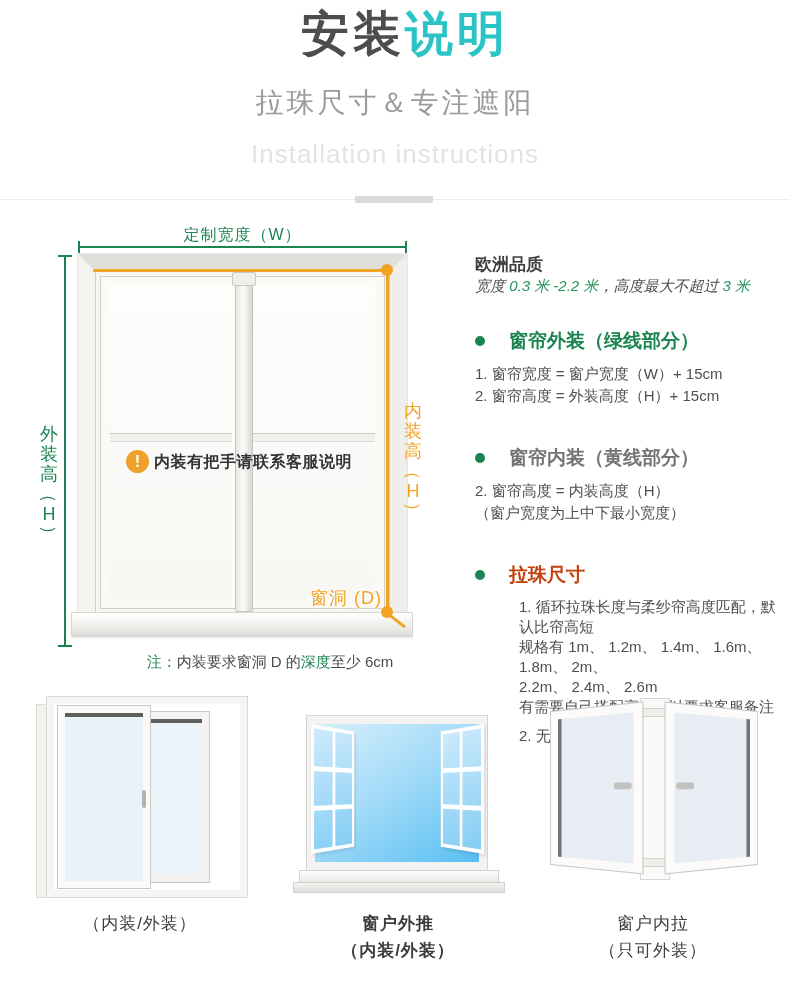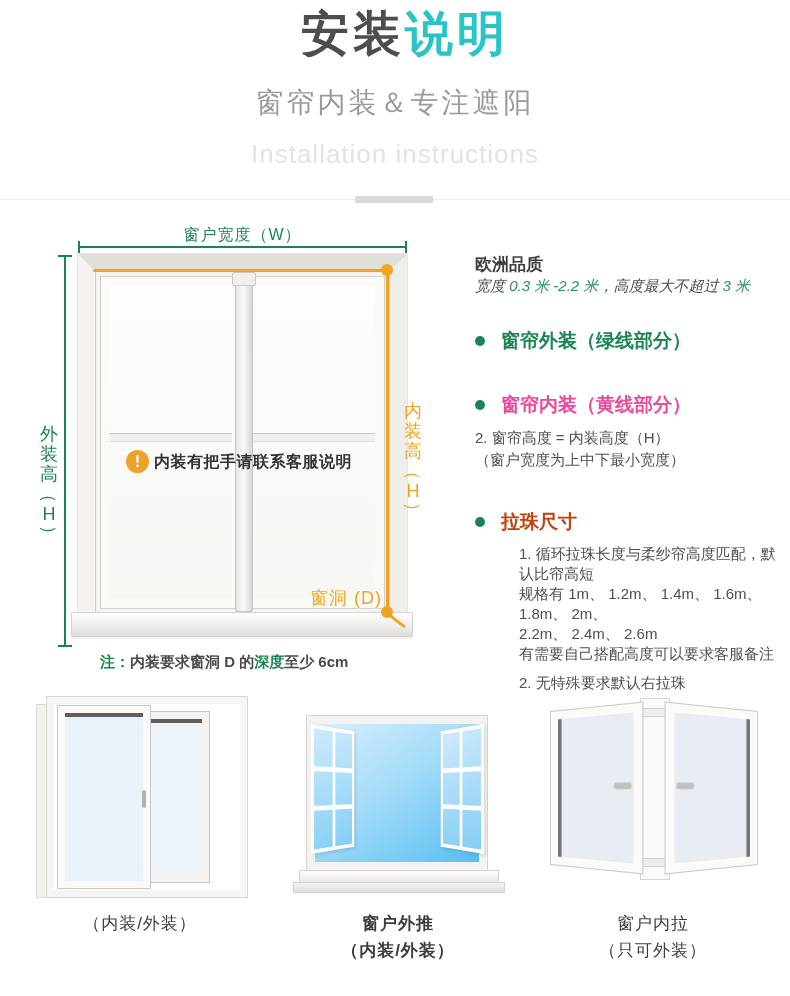--- a/index.html
+++ b/index.html
@@ -57,32 +57,32 @@
   .o-tick{top:612px;left:388px;width:23px;height:3px;border-radius:2px;
           transform:rotate(38deg);transform-origin:left top;}
 
   .hole-label{top:586px;left:310px;font-size:18px;color:#f2a321;letter-spacing:1px;
               text-shadow:0 0 3px #fff,0 0 3px #fff,0 0 5px #fff;}
 
   .warning-icon{top:450px;left:126px;width:23px;height:23px;border-radius:50%;background:#f0a12c;
                 color:#fff;font-weight:bold;font-size:16px;text-align:center;line-height:23px;}
   .warning-text{top:452px;left:154px;font-size:16px;font-weight:bold;color:#333;letter-spacing:0.5px;}
 
-  .note-line{top:653px;left:100px;width:340px;text-align:left;font-size:15px;color:#4a4a4a;font-weight:bold;}
+  .note-line{top:653px;left:100px;width:340px;text-align:center;font-size:15px;color:#4a4a4a;}
   .note-line .grn{color:#1b8552;}
 
   
   .info-panel{top:253px;left:475px;width:308px;}
   .ip-title{font-size:17px;font-weight:bold;color:#3e3e3e;}
   .ip-range{font-size:15px;color:#4a4a4a;margin-top:1px;font-style:italic;}
   .ip-range .grn{color:#28935c;}
-  .sec-header{display:flex;align-items:center;gap:16px;font-size:19px;font-weight:bold;}
+  .sec-header{display:flex;align-items:center;gap:24px;font-size:19px;font-weight:bold;}
   .sec-header .bullet{width:10px;height:10px;border-radius:50%;background:#1b8552;flex:0 0 auto;}
   .sec1 .sec-title{color:#1b8552;}
-  .sec2 .sec-title{color:#ec4899;}
+  .sec2 .sec-title{color:#737373;}
   .sec3 .sec-title{color:#c2410c;}
   .sec1{margin-top:32px;}
   .sec2{margin-top:38px;}
   .sec3{margin-top:38px;}
   .sec-items{margin-top:9px;font-size:15px;color:#4f4f4f;line-height:22px;}
   .sec3 .sec-items{line-height:20px;margin-left:44px;}
   .item-gap{margin-top:9px;}
 
   
   .wcol{top:692px;height:212px;}
@@ -134,26 +134,26 @@
 
   .wlabel{top:910px;width:220px;text-align:center;font-size:17px;color:#3c3c3c;line-height:27px;letter-spacing:1px;}
   .wlabel1{left:30px;} .wlabel2{left:288px;font-weight:bold;} .wlabel3{left:543px;}
 </style>
 </head>
 <body>
 
 <div class="page">
 
   <div class="abs main-title"><span>安装</span><span class="teal">说明</span></div>
-  <div class="abs sub-title">窗帘内装＆专注遮阳</div>
+  <div class="abs sub-title">拉珠尺寸＆专注遮阳</div>
   <div class="abs sub-title-en">Installation instructions</div>
   <div class="abs divider-line"></div>
   <div class="abs divider-tab"></div>
 
-  <div class="abs w-label">窗户宽度（W）</div>
+  <div class="abs w-label">定制宽度（W）</div>
   <div class="abs w-line g"></div>
   <div class="abs cap-v g" style="top:241px;left:78px;"></div>
   <div class="abs cap-v g" style="top:241px;left:405px;"></div>
 
   <div class="abs cap-h g" style="top:255px;left:58px;"></div>
   <div class="abs g" style="top:256px;left:64px;width:2px;height:390px;"></div>
   <div class="abs cap-h g" style="top:645px;left:58px;"></div>
   <div class="abs vert-label outer-h-label">
       <span>外</span>
       <span>装</span>
@@ -199,20 +199,24 @@
 
   <div class="abs info-panel">
     <div class="ip-title">欧洲品质</div>
     <div class="ip-range"><span>宽度 </span><span class="grn">0.3 米 -2.2 米</span><span>，高度最大不超过 </span><span class="grn">3 米</span></div>
 
     <div class="sec1">
       <div class="sec-header">
         <span class="bullet"></span>
         <span class="sec-title">窗帘外装（绿线部分）</span>
       </div>
+      <div class="sec-items">
+        <div>1. 窗帘宽度 = 窗户宽度（W）+ 15cm</div>
+        <div>2. 窗帘高度 = 外装高度（H）+ 15cm</div>
+      </div>
     </div>
 
     <div class="sec2">
       <div class="sec-header">
         <span class="bullet"></span>
         <span class="sec-title">窗帘内装（黄线部分）</span>
       </div>
       <div class="sec-items">
         <div>2. 窗帘高度 = 内装高度（H）</div>
         <div>（窗户宽度为上中下最小宽度）</div>

